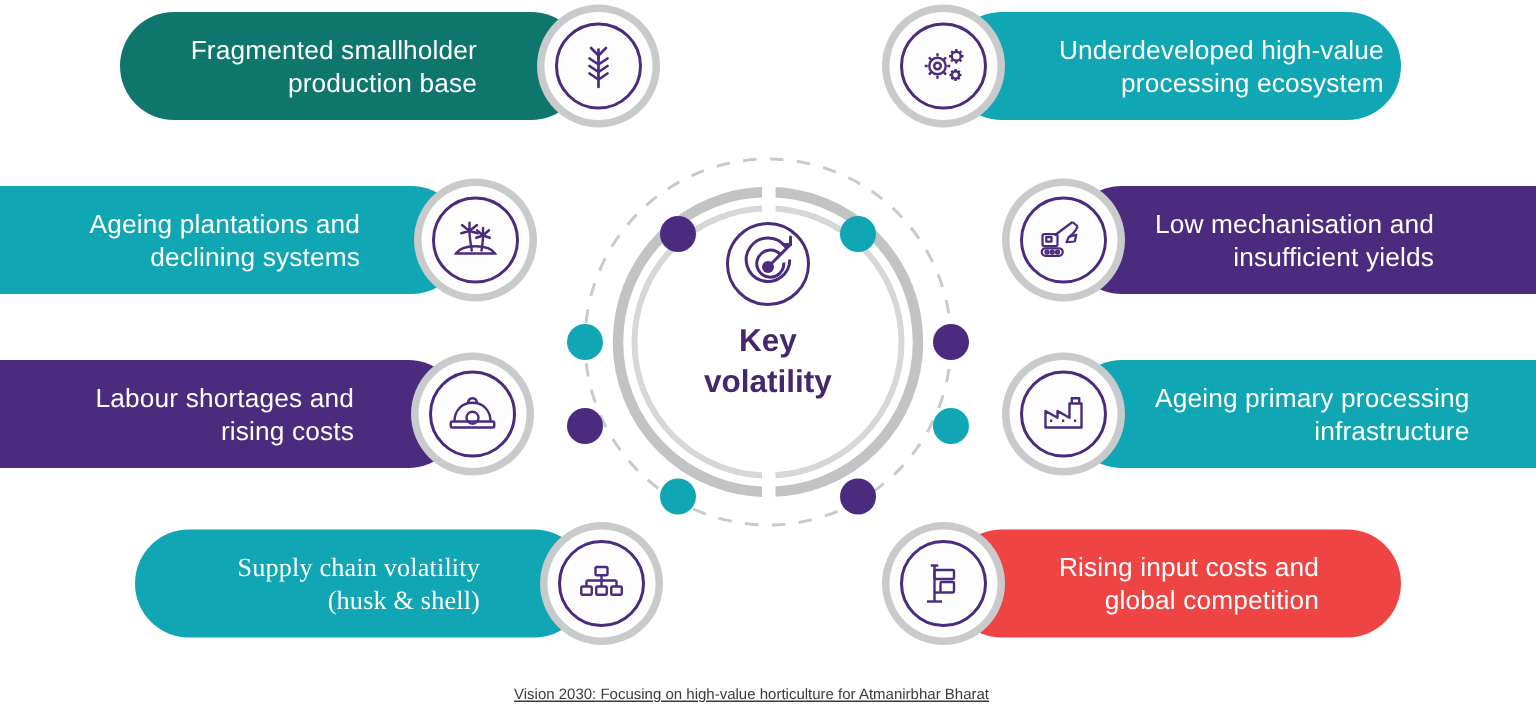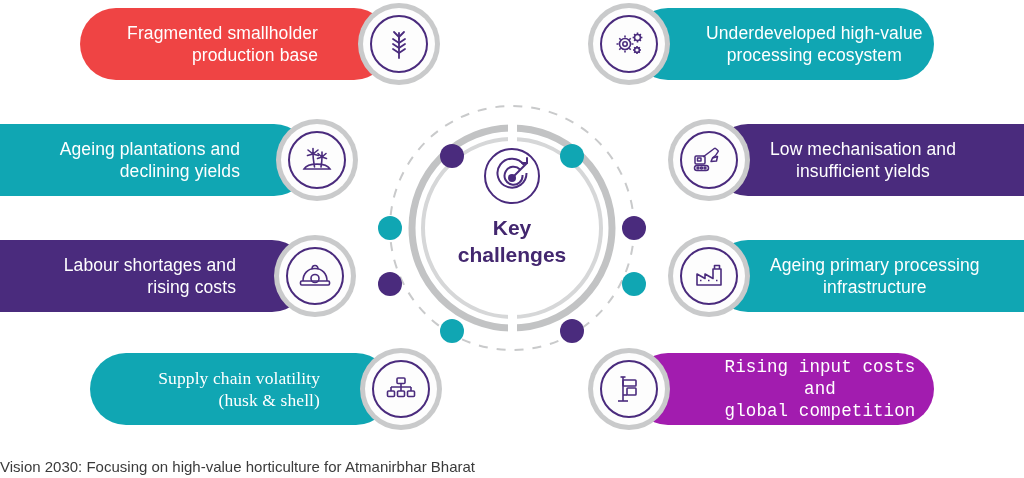--- a/index.html
+++ b/index.html
@@ -12,21 +12,21 @@
   
   .pill{
     position:absolute;height:72px;border-radius:36px;display:flex;align-items:center;
     box-sizing:border-box;
   }
   .pill .label{
     color:#ffffff;font-size:17.5px;line-height:22px;font-weight:400;
     letter-spacing:.1px;white-space:pre-line;
   }
   .pill.right-text .label{text-align:right;}
-  .pill.left-text  .label{text-align:center;}
+  .pill.left-text  .label{text-align:right;}
 
   
   .badge{
     position:absolute;width:82px;height:82px;border-radius:50%;
     background:#c9cacb;display:flex;align-items:center;justify-content:center;
     box-sizing:border-box;
   }
   .badge .inner{
     width:72px;height:72px;border-radius:50%;background:#fdfdfd;
     display:flex;align-items:center;justify-content:center;box-sizing:border-box;
@@ -44,30 +44,30 @@
     position:absolute;left:0;right:0;top:126px;text-align:center;
     color:#43276f;font-weight:bold;font-size:21px;line-height:27px;
     white-space:pre-line;
   }
   #hub .target{
     position:absolute;left:110px;top:58px;width:60px;height:60px;
   }
 
   
   #footer{
-    position:absolute;left:0;right:22px;top:458px;text-align:left;
-    color:#3b3b3b;font-size:15px;
+    position:absolute;left:0;right:22px;top:458px;text-align:center;
+    color:#3b3b3b;font-size:10px;text-decoration:underline;
   }
 </style>
 </head>
 <body>
 
 <div id="canvas">
 
-  <div class="pill right-text" style="left:80px;top:8px;width:310px;padding-right:72px;justify-content:flex-end;background:#ef4444;">
+  <div class="pill right-text" style="left:80px;top:8px;width:310px;padding-right:72px;justify-content:flex-end;background:#0f766e;">
     <span class="label">Fragmented smallholder
 production base</span>
   </div>
   <div class="badge" style="left:358px;top:3px;">
     <div class="inner">
       <div class="ring">
         <svg width="30" height="32" viewBox="0 0 30 32" fill="none" stroke="#4a2b7d" stroke-width="1.8" stroke-linecap="round">
           <line x1="15" y1="10" x2="15" y2="30"></line>
           <path d="M15 11 L15 5"></path>
           <path d="M15 9 L10 4 M15 9 L20 4"></path>
@@ -100,21 +100,21 @@
           <path d="M25 17v1.6 M25 23.4v1.6 M21 21h1.6 M27.4 21H29
                    M22.2 18.2l1.1 1.1 M26.7 22.7l1.1 1.1
                    M27.8 18.2l-1.1 1.1 M23.3 22.7l-1.1 1.1"></path>
         </svg>
       </div>
     </div>
   </div>
 
   <div class="pill right-text" style="left:-40px;top:124px;width:350px;padding-right:70px;justify-content:flex-end;background:#10a6b3;">
     <span class="label">Ageing plantations and
-declining yields</span>
+declining systems</span>
   </div>
   <div class="badge" style="left:276px;top:119px;">
     <div class="inner">
       <div class="ring">
         <svg width="34" height="30" viewBox="0 0 34 30" fill="none" stroke="#4a2b7d" stroke-width="1.6" stroke-linecap="round">
           <path d="M13 9 C13 14 14 18 14.5 22"></path>
           <path d="M13 9 L8 5 M13 9 L18 5 M13 9 L7.5 10.5 M13 9 L18.5 10.5 M13 9 L13 3.5"></path>
           <path d="M22 12 C22 16 21.5 19 21 22"></path>
           <path d="M22 12 L18 8.5 M22 12 L26 8.5 M22 12 L17.5 13.5 M22 12 L26.5 13.5 M22 12 L22 7"></path>
           <path d="M4 24 C8 17.5 26 17.5 30 24 Z"></path>
@@ -190,21 +190,21 @@
           <rect x="12" y="3" width="8" height="5.5" rx="1"></rect>
           <path d="M16 8.5 L16 12 M6 12 L26 12 M6 12 L6 16 M16 12 L16 16 M26 12 L26 16"></path>
           <rect x="2.5" y="16" width="7" height="5.5" rx="1"></rect>
           <rect x="12.5" y="16" width="7" height="5.5" rx="1"></rect>
           <rect x="22.5" y="16" width="7" height="5.5" rx="1"></rect>
         </svg>
       </div>
     </div>
   </div>
 
-  <div class="pill left-text" style="left:632px;top:353px;width:302px;padding-left:74px;justify-content:flex-start;background:#a21caf;font-family:Liberation Mono, monospace;">
+  <div class="pill left-text" style="left:632px;top:353px;width:302px;padding-left:74px;justify-content:flex-start;background:#ef4444;">
     <span class="label">Rising input costs and
 global competition</span>
   </div>
   <div class="badge" style="left:588px;top:348px;">
     <div class="inner">
       <div class="ring">
         <svg width="30" height="30" viewBox="0 0 30 30" fill="none" stroke="#4a2b7d" stroke-width="1.6" stroke-linejoin="round">
           <line x1="9" y1="3" x2="9" y2="27"></line>
           <path d="M6.5 3 L11.5 3"></path>
           <rect x="9" y="6" width="13" height="6" rx="0.8"></rect>
@@ -248,18 +248,18 @@
         <circle cx="30" cy="30" r="27"></circle>
         <path d="M42 19 A14.5 14.5 0 1 0 44.5 27"></path>
         <path d="M38 23.5 A9 9 0 1 0 40.5 29"></path>
         <circle cx="30" cy="32" r="4" fill="#4a2b7d" stroke="none"></circle>
         <path d="M30 32 L45 17" stroke-linecap="round"></path>
         <path d="M45 17 L45 12 M45 17 L40 17" stroke-linecap="round"></path>
       </svg>
     </div>
 
     <div class="hubtext">Key
-challenges</div>
+volatility</div>
   </div>
 
   <div id="footer">Vision 2030: Focusing on high-value horticulture for Atmanirbhar Bharat</div>
 
 </div>
 
 </body></html>

